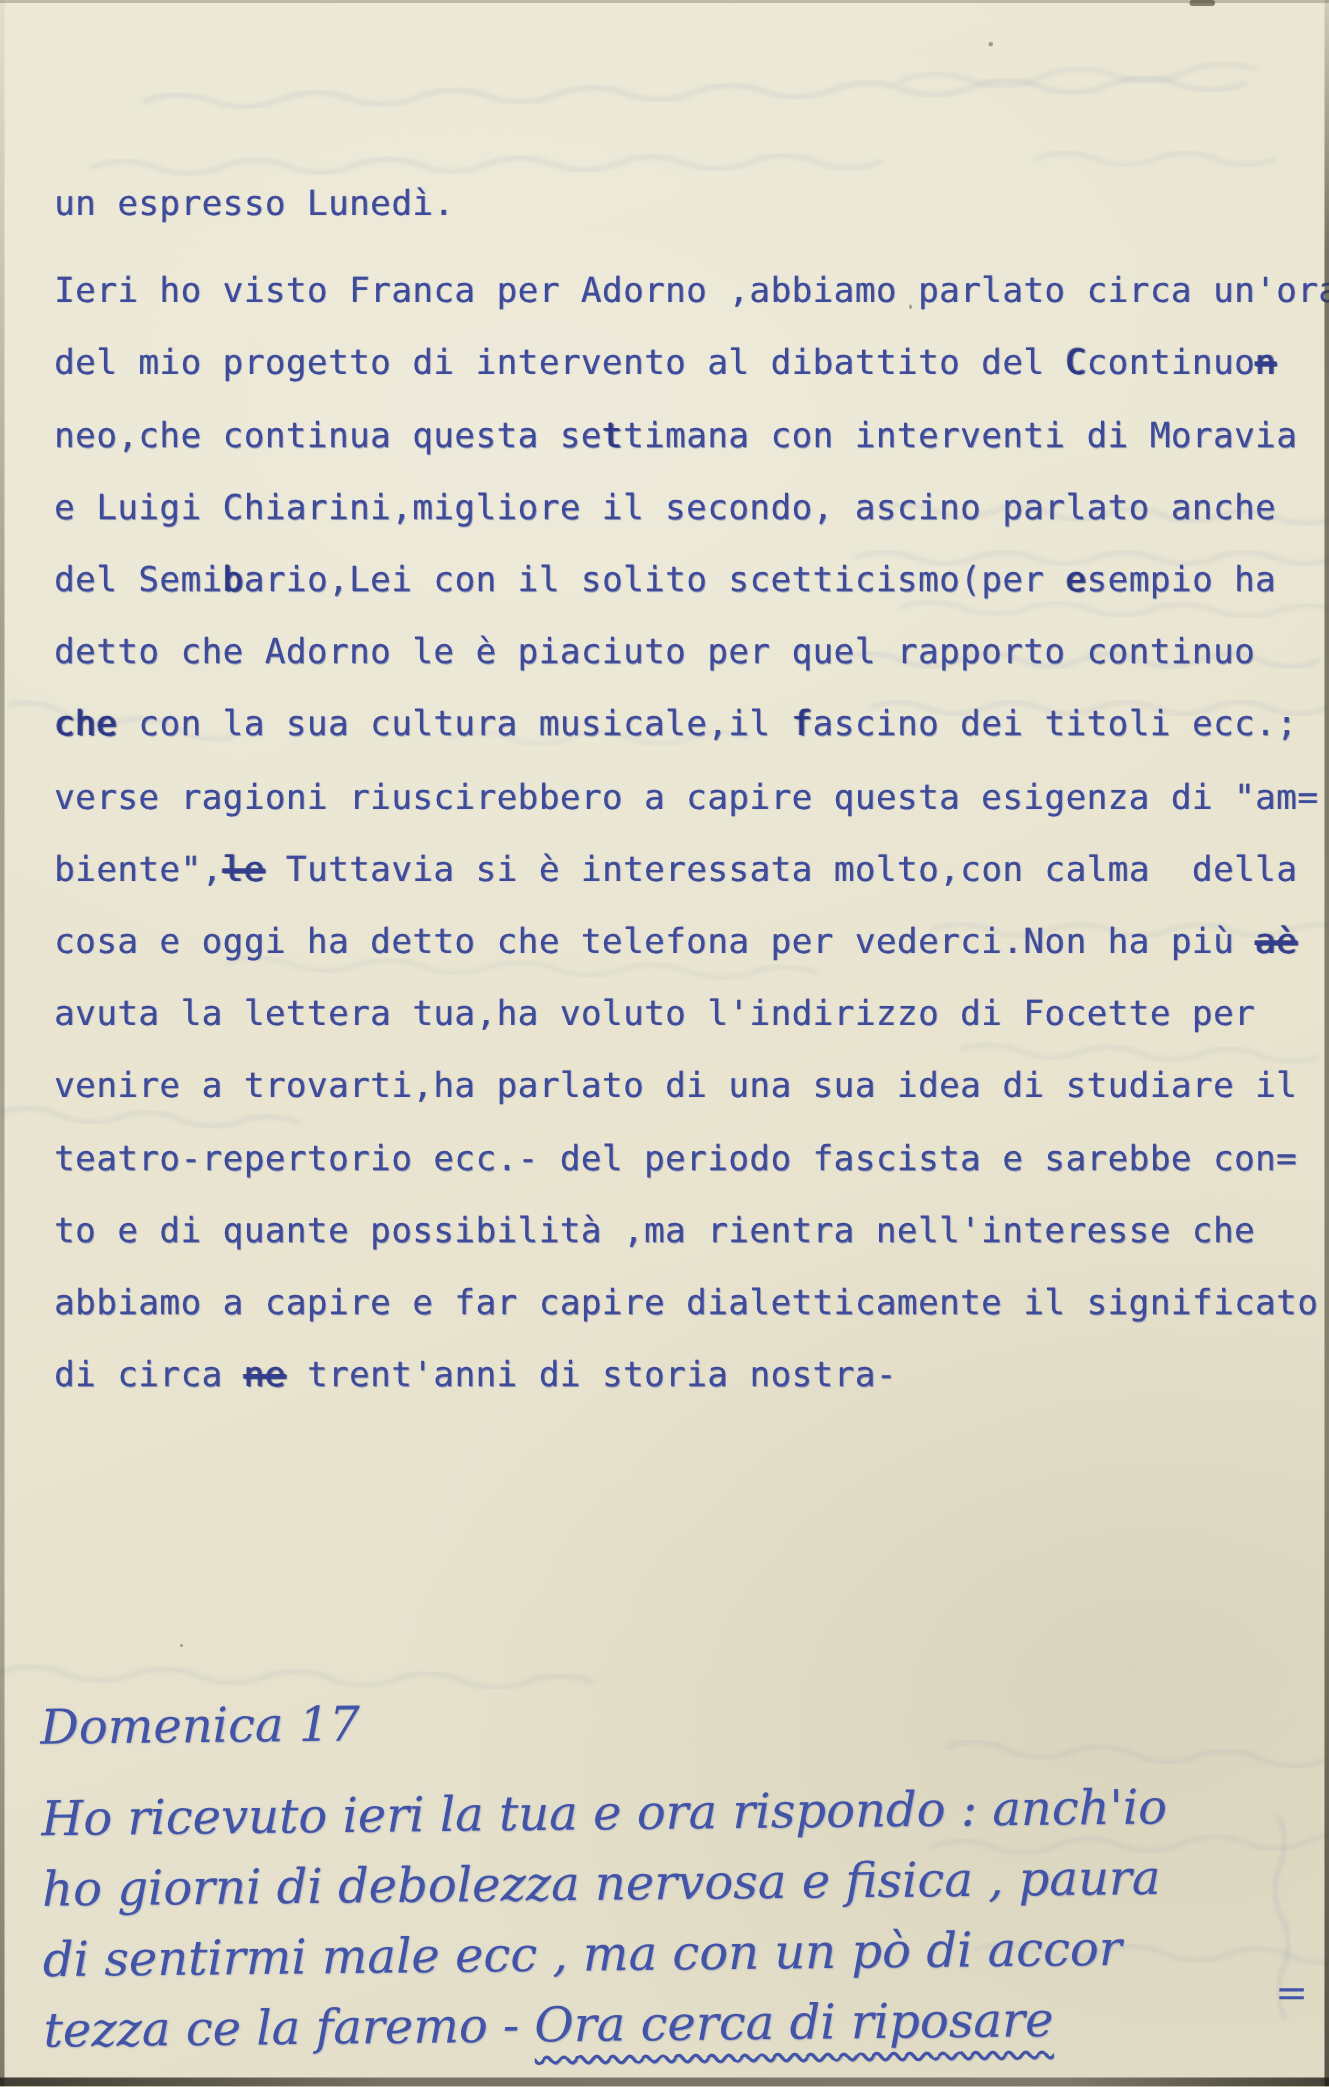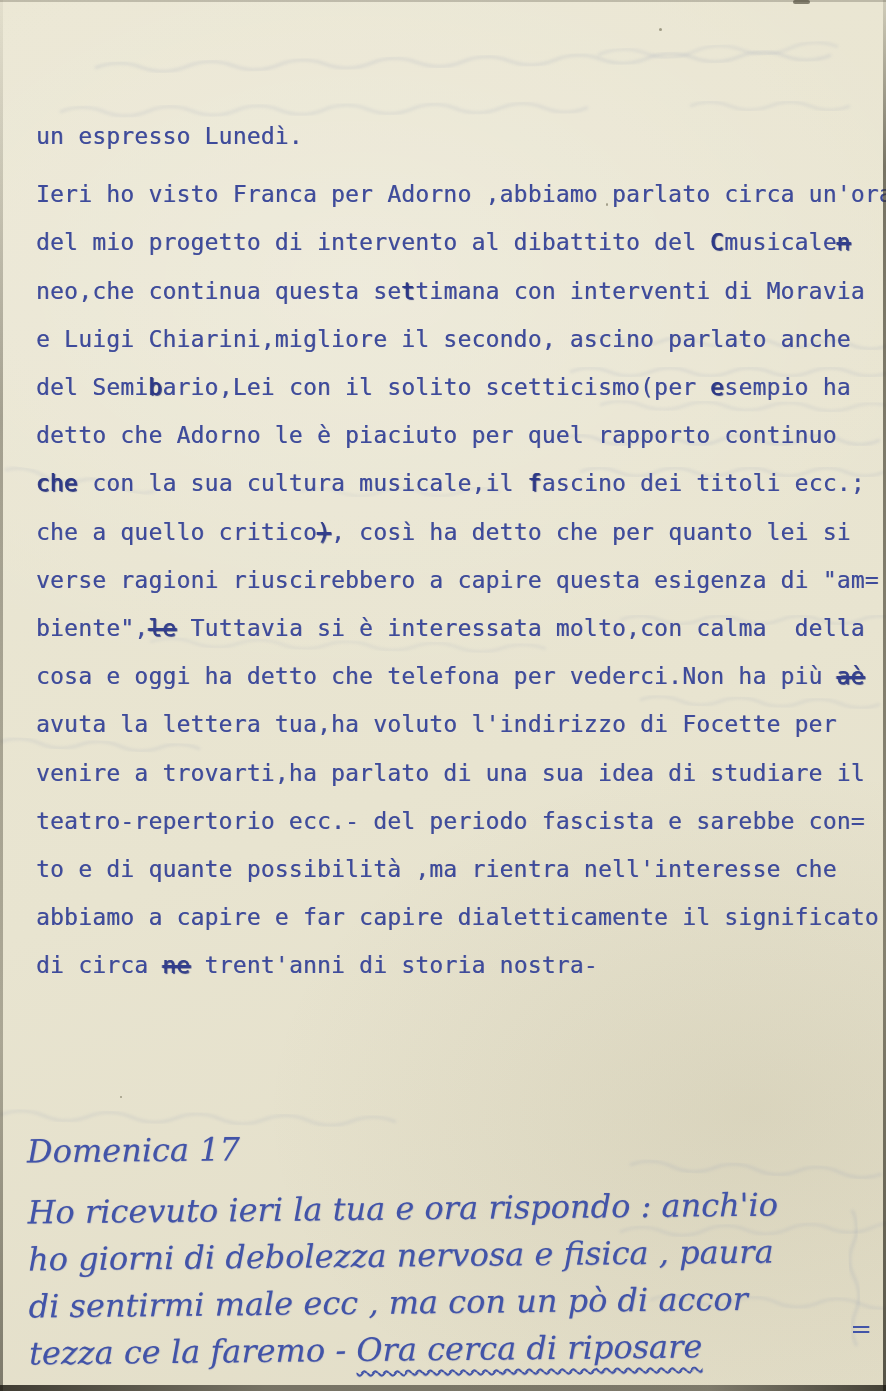--- a/index.html
+++ b/index.html
@@ -107,27 +107,26 @@
       <path d="M0 1115 q22 -9 44 0 q22 9 44 0 q22 -9 44 0 q22 9 44 0 q22 -9 44 0 q22 9 44 0 q22 -9 44 0 q22 9 44 0 q22 -9 44 0" fill="none" stroke="#8d99b4" stroke-width="2.6" opacity="0.18" filter="url(#blur1)" transform="rotate(1 0 1115)"></path>
       <path d="M630 1165 q21 -9 42 0 q21 9 42 0 q21 -9 42 0 q21 9 42 0 q21 -9 42 0 q21 9 42 0" fill="none" stroke="#8d99b4" stroke-width="2.6" opacity="0.2" filter="url(#blur1)" transform="rotate(2 630 1165)"></path>
       <path d="M620 1232 q21 -9 42 0 q21 9 42 0 q21 -9 42 0 q21 9 42 0 q21 -9 42 0 q21 9 42 0 q21 -9 42 0" fill="none" stroke="#8d99b4" stroke-width="2.6" opacity="0.18" filter="url(#blur1)" transform="rotate(-1 620 1232)"></path>
       <path d="M650 1300 q21 -9 42 0 q21 9 42 0 q21 -9 42 0 q21 9 42 0 q21 -9 42 0 q21 9 42 0" fill="none" stroke="#8d99b4" stroke-width="2.6" opacity="0.18" filter="url(#blur1)" transform="rotate(1 650 1300)"></path>
       <path d="M852 1210 q17 -8 34 0 q17 8 34 0 q17 -8 34 0 q17 8 34 0" fill="none" stroke="#8d99b4" stroke-width="2.6" opacity="0.22" filter="url(#blur1)" transform="rotate(88 852 1210)"></path>
     </svg>
 
   <div class="typed-block" id="typed">
       <div class="typed-line"><span>un espresso Lunedì.</span></div>
       <div class="typed-line"><span>Ieri ho visto Franca per Adorno ,abbiamo parlato circa un'ora</span></div>
-      <div class="typed-line"><span>del mio progetto di intervento al dibattito del </span><span class="overtype">C</span><span>musicale</span><span class="strike">n</span></div>
+      <div class="typed-line"><span>del mio progetto di intervento al dibattito del </span><span class="overtype">C</span><span>continuo</span><span class="strike">n</span></div>
       <div class="typed-line"><span>neo,che continua questa se</span><span class="overtype">t</span><span>timana con interventi di Moravia</span></div>
       <div class="typed-line"><span>e Luigi Chiarini,migliore il secondo, ascino parlato anche</span></div>
       <div class="typed-line"><span>del Semi</span><span class="overtype">b</span><span>ario,Lei con il solito scetticismo(per </span><span class="overtype">e</span><span>sempio ha</span></div>
       <div class="typed-line"><span>detto che Adorno le è piaciuto per quel rapporto continuo</span></div>
       <div class="typed-line"><span class="overtype">che</span><span> con la sua cultura musicale,il </span><span class="overtype">f</span><span>ascino dei titoli ecc.;</span></div>
-      <div class="typed-line"><span>che a quello critico</span><span class="strike">)</span><span>, così ha detto che per quanto lei si</span></div>
       <div class="typed-line"><span>verse ragioni riuscirebbero a capire questa esigenza di "am=</span></div>
       <div class="typed-line"><span>biente",</span><span class="strike">le</span><span> Tuttavia si è interessata molto,con calma  della</span></div>
       <div class="typed-line"><span>cosa e oggi ha detto che telefona per vederci.Non ha più </span><span class="strike">aè</span></div>
       <div class="typed-line"><span>avuta la lettera tua,ha voluto l'indirizzo di Focette per</span></div>
       <div class="typed-line"><span>venire a trovarti,ha parlato di una sua idea di studiare il</span></div>
       <div class="typed-line"><span>teatro-repertorio ecc.- del periodo fascista e sarebbe con=</span></div>
       <div class="typed-line"><span>to e di quante possibilità ,ma rientra nell'interesse che</span></div>
       <div class="typed-line"><span>abbiamo a capire e far capire dialetticamente il significato</span></div>
       <div class="typed-line"><span>di circa </span><span class="strike">ne</span><span> trent'anni di storia nostra-</span></div>
     </div>

